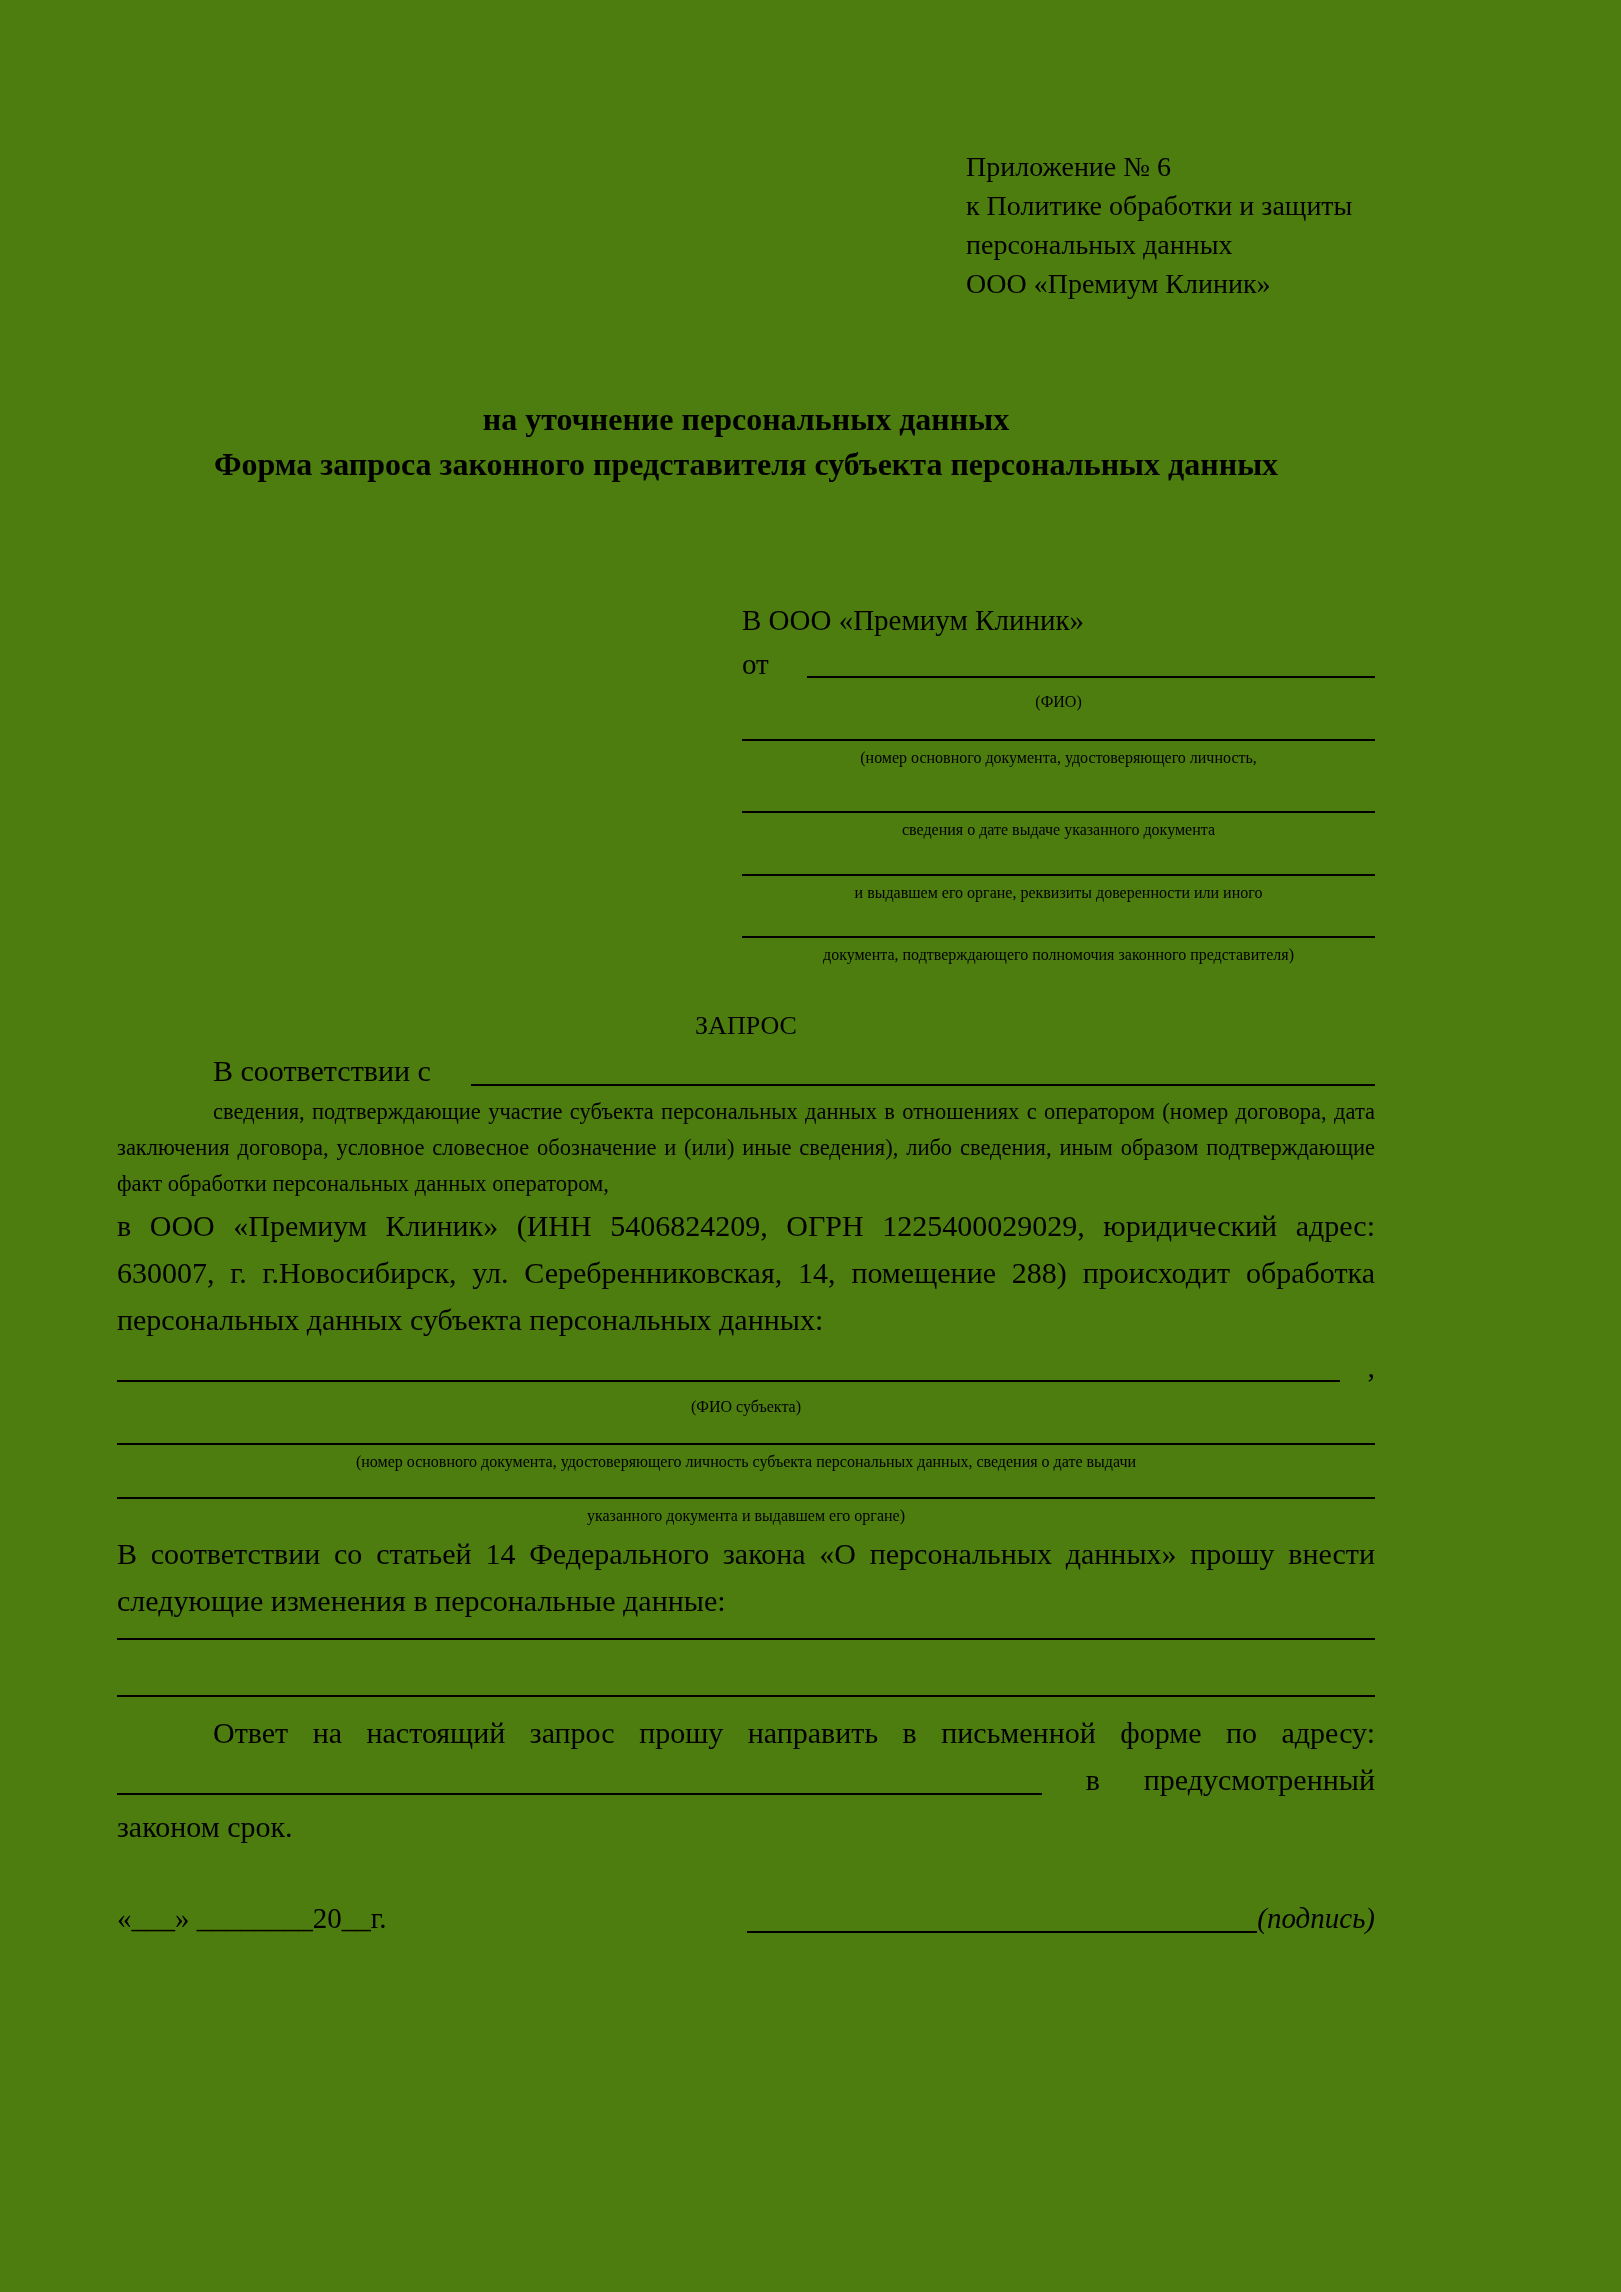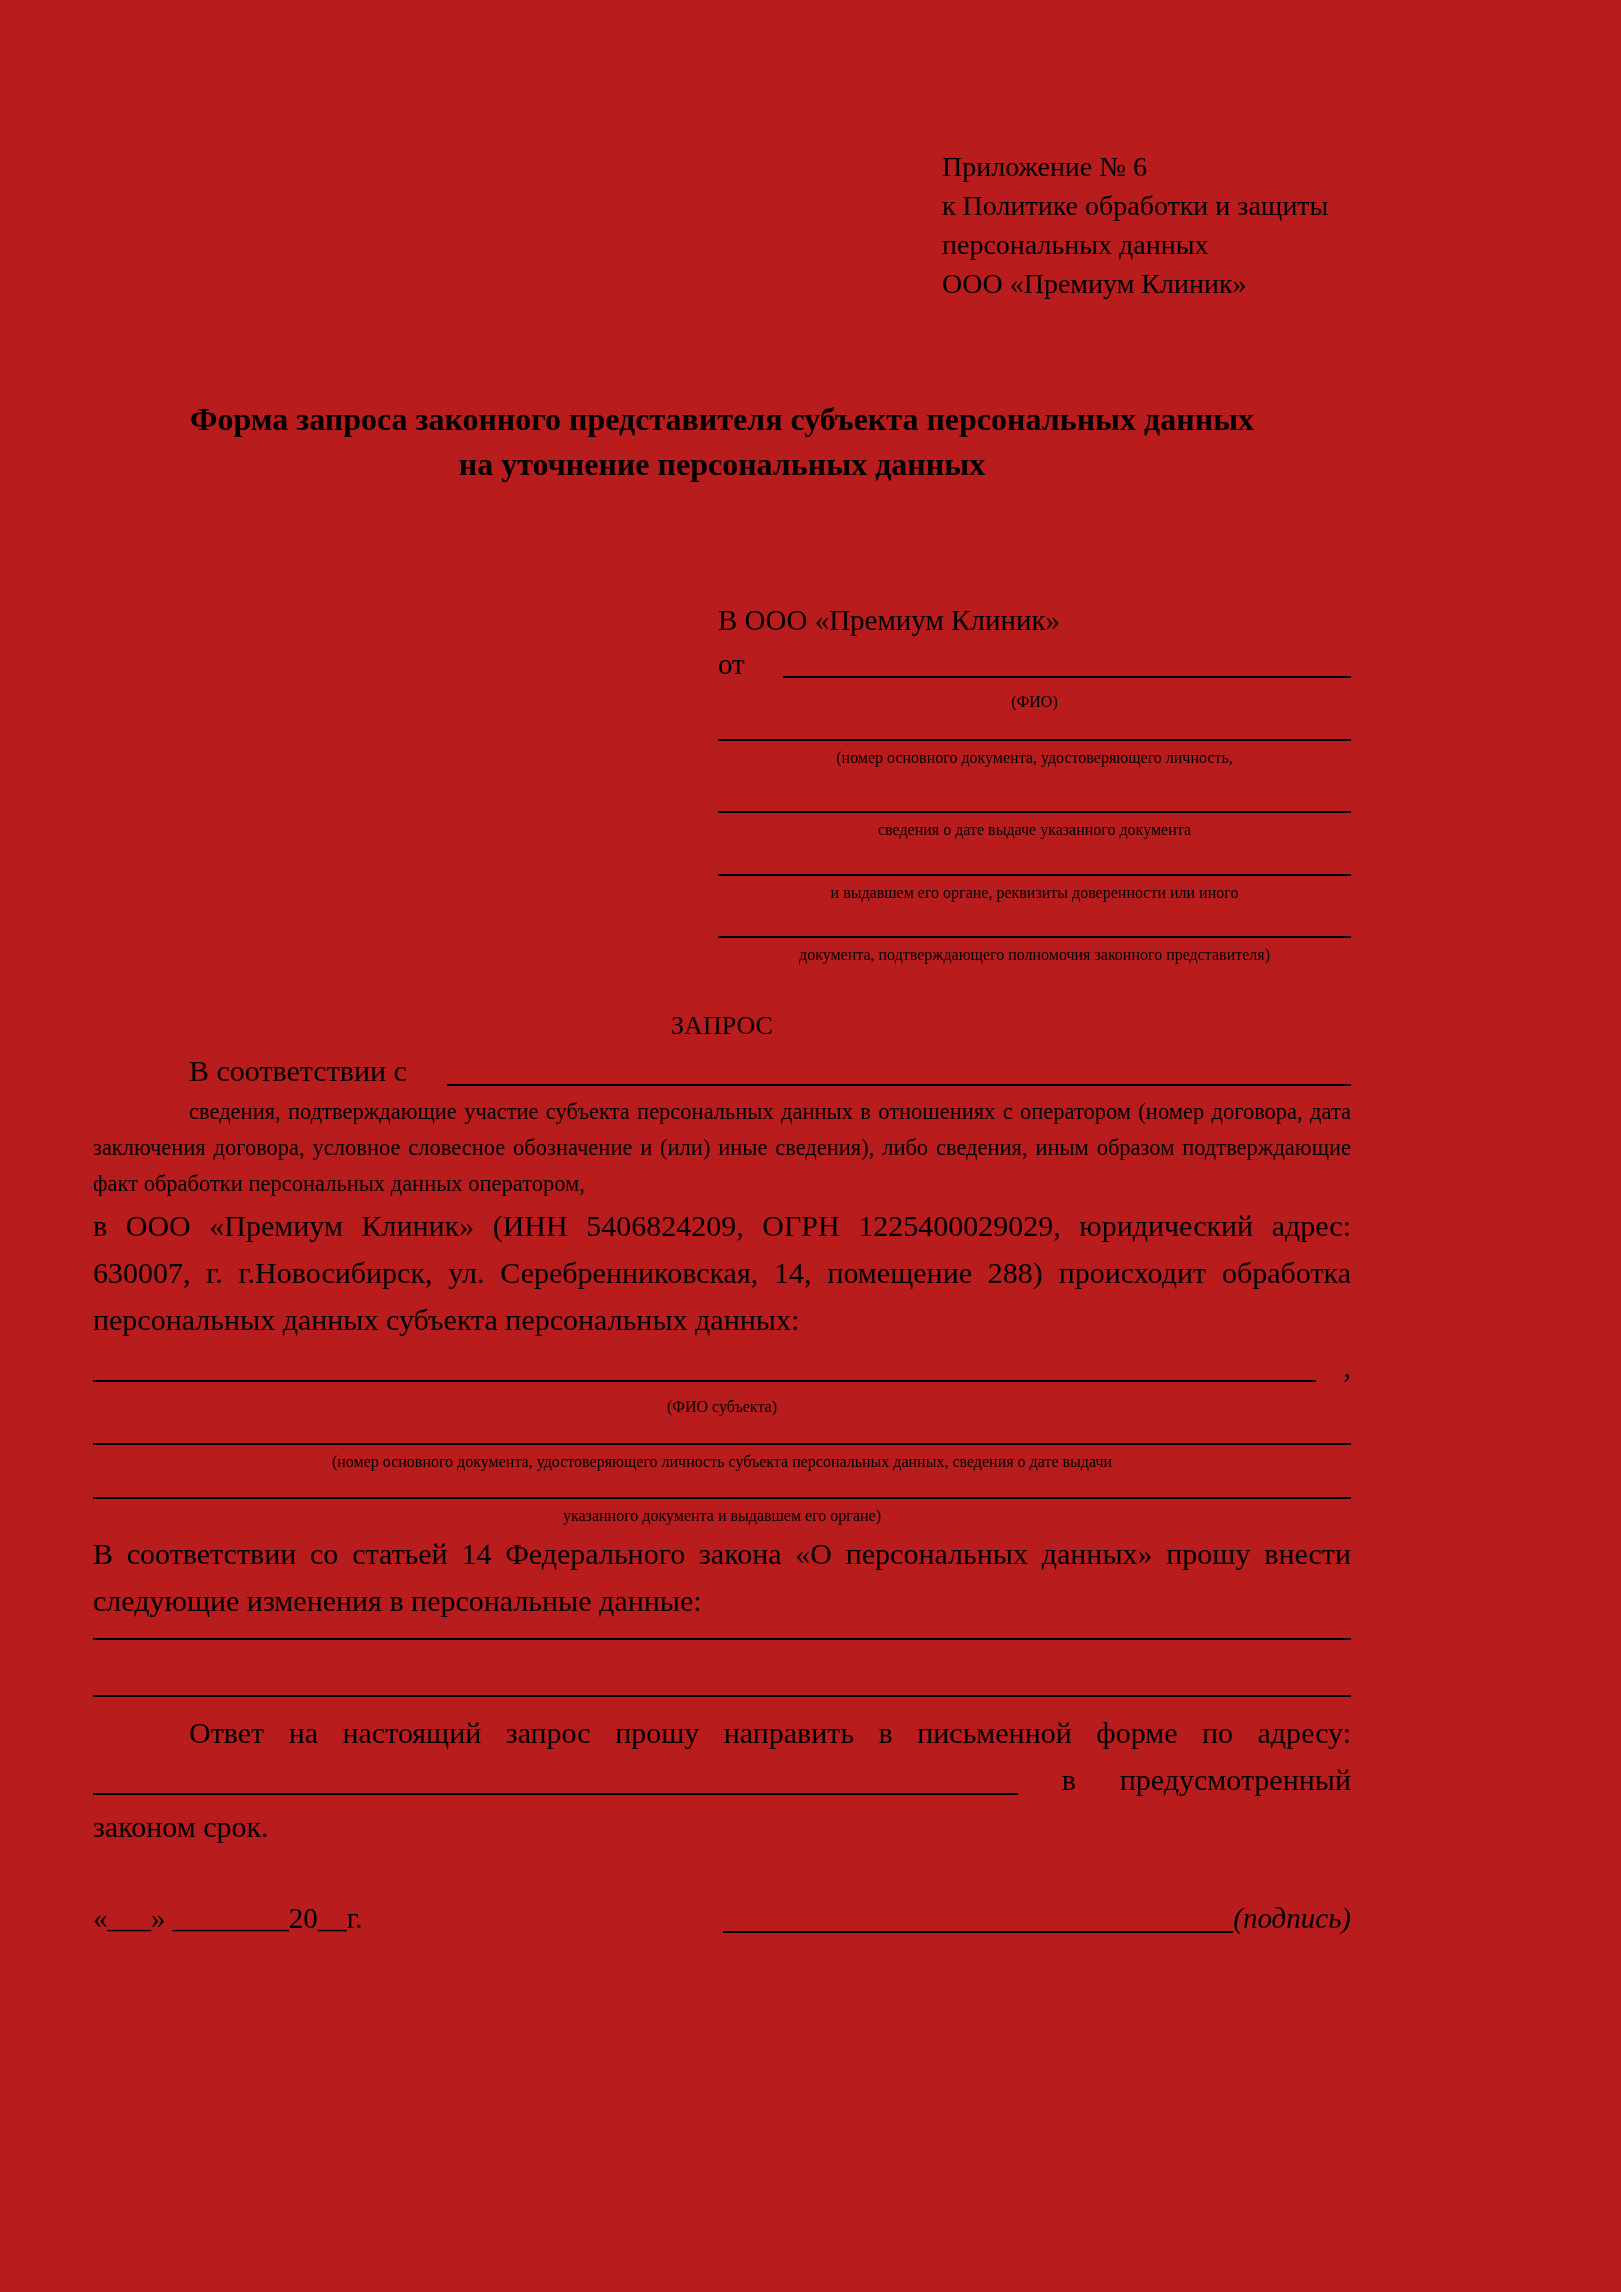--- a/index.html
+++ b/index.html
@@ -1,23 +1,23 @@
 <!DOCTYPE html>
 <html><head>
 <meta charset="utf-8">
 <style>
   html,body{margin:0;padding:0;background:#ffffff;}
   .page{
     position:relative;
     width:1621px;height:2293px;
-    background:#b91c1c;
+    background:#4d7c0f;
     color:#000;
     font-family:"Liberation Serif","DejaVu Serif",serif;
     box-sizing:border-box;
-    padding:147px 131px 0 93px;
+    padding:147px 131px 0 117px;
     overflow:hidden;
   }
   .content{width:1258px;}
 
   
   .hdr{margin-left:849px;font-size:28px;line-height:39px;}
 
   
   .title{margin-top:94px;text-align:center;font-weight:bold;font-size:32px;line-height:45px;}
 
@@ -68,22 +68,22 @@
   <div class="content">
 
     <div class="hdr">
       <div>Приложение № 6</div>
       <div>к Политике обработки и защиты</div>
       <div>персональных данных</div>
       <div>ООО «Премиум Клиник»</div>
     </div>
 
     <div class="title">
+      <div>на уточнение персональных данных</div>
       <div>Форма запроса законного представителя субъекта персональных данных</div>
-      <div>на уточнение персональных данных</div>
     </div>
 
     <div class="addr">
       <div>В ООО «Премиум Клиник»</div>
       <div class="row from-row">
         <span>от</span>
         <span class="fill"></span>
       </div>
       <div class="cap">(ФИО)</div>
 

